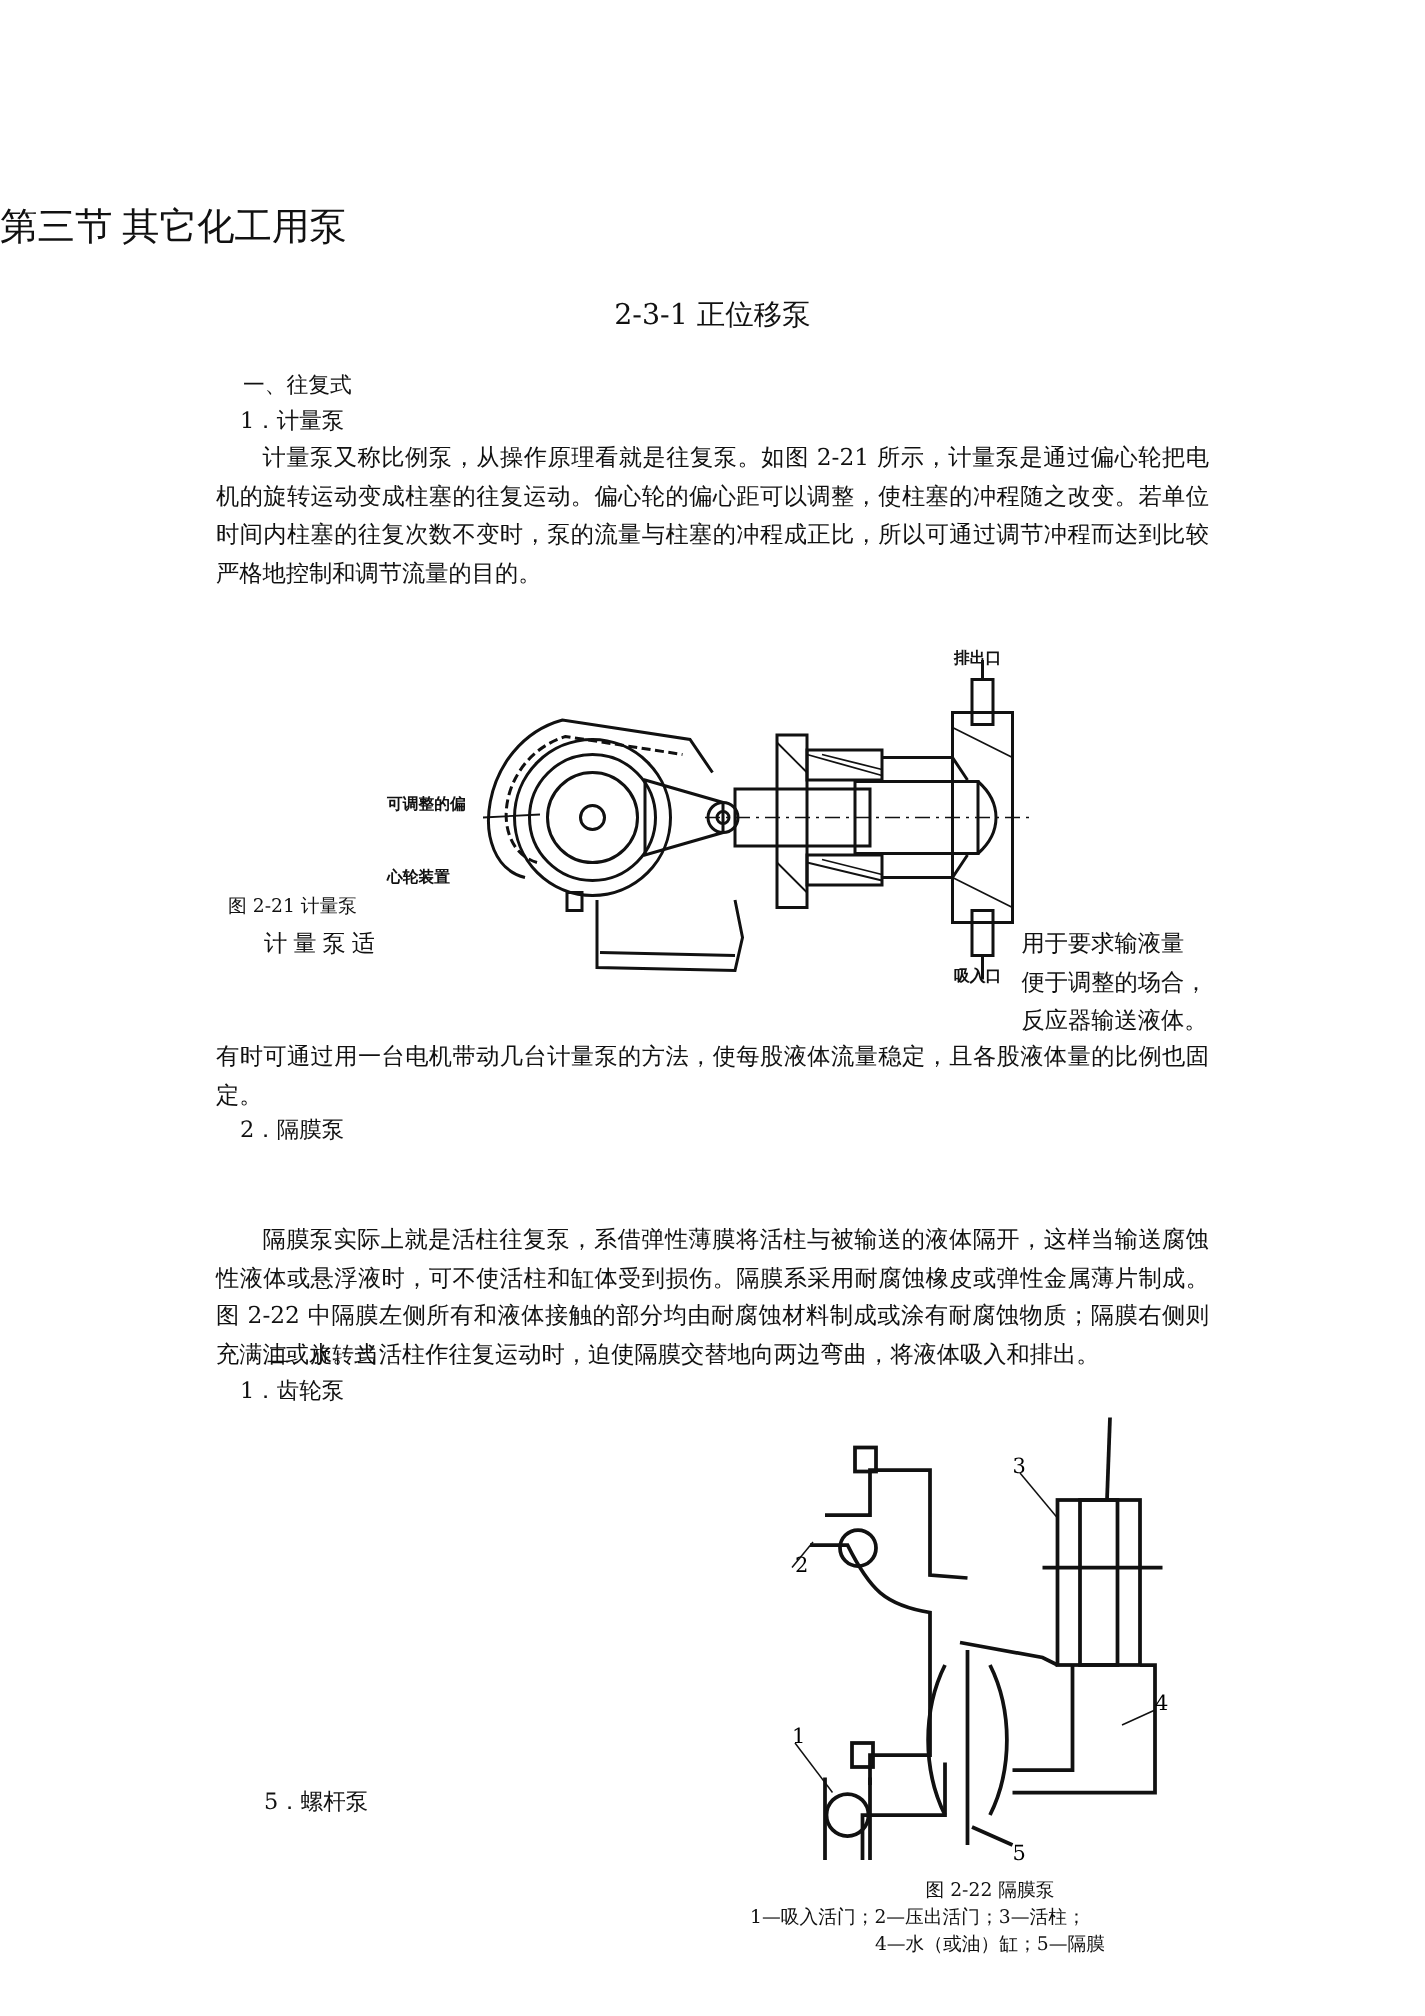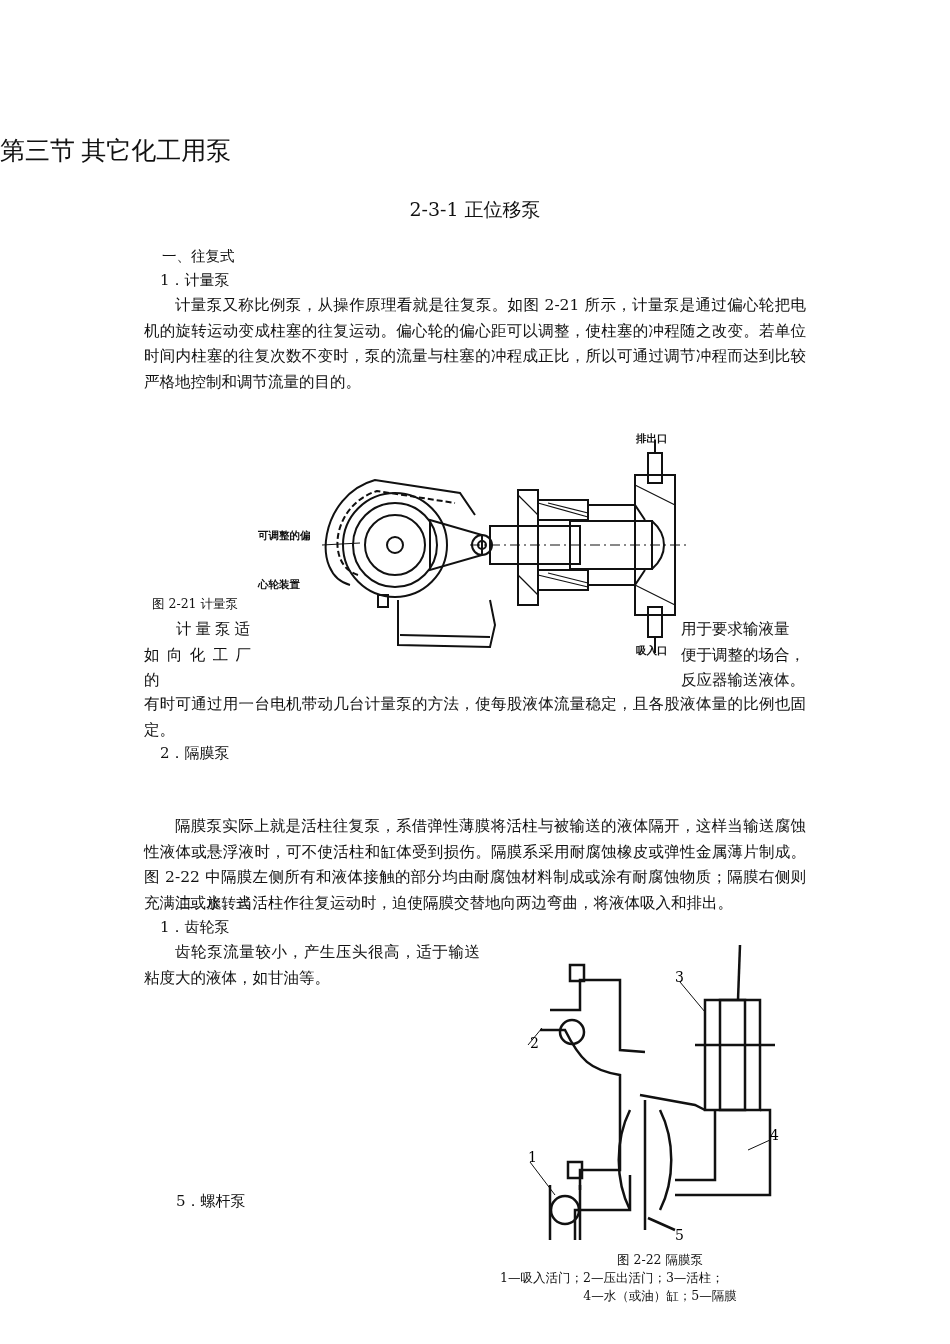--- a/index.html
+++ b/index.html
@@ -78,40 +78,38 @@
   </svg>
 </div>
 <div class="abs lbl" style="left:258px; top:529px;">可调整的偏</div>
 <div class="abs lbl" style="left:258px; top:545px;margin-top:33px;">心轮装置</div>
 <div class="abs lbl" style="left:636px; top:432px;">排出口</div>
 <div class="abs lbl" style="left:636px; top:644px;">吸入口</div>
 <div class="abs cap" style="left:152px; top:596px;">图 2-21  计量泵</div>
 
 <div class="abs para" style="left:144px; top:617px; width:110px;">
   <p style="padding-left:32px; letter-spacing:4px;">计量泵适</p>
-  <p style="letter-spacing:3px;">如向化工厂的</p>
 </div>
 <div class="abs para" style="left:681px; top:617px; width:140px;">
   <p>用于要求输液量</p>
   <p>便于调整的场合，</p>
   <p>反应器输送液体。</p>
 </div>
 <div class="abs para" style="left:144px; top:692px; width:662px;">
   <p>有时可通过用一台电机带动几台计量泵的方法，使每股液体流量稳定，且各股液体量的比例也固定。</p>
 </div>
 
 <div class="abs h2" style="left:160px; top:744px;">2．隔膜泵</div>
 <div class="abs para" style="left:144px; top:766px; width:662px;margin-top:48px;">
   <p class="indent">隔膜泵实际上就是活柱往复泵，系借弹性薄膜将活柱与被输送的液体隔开，这样当输送腐蚀性液体或悬浮液时，可不使活柱和缸体受到损伤。隔膜系采用耐腐蚀橡皮或弹性金属薄片制成。图 2-22 中隔膜左侧所有和液体接触的部分均由耐腐蚀材料制成或涂有耐腐蚀物质；隔膜右侧则充满油或水。当活柱作往复运动时，迫使隔膜交替地向两边弯曲，将液体吸入和排出。</p>
 </div>
 
 <div class="abs h1" style="left:178px; top:894px;">二、旋转式</div>
 <div class="abs h2" style="left:160px; top:918px;">1．齿轮泵</div>
 <div class="abs para" style="left:144px; top:940px; width:336px;">
-  <p class="indent">齿轮泵流量较小，产生压头很高，适于输送粘度大的液体，如甘油等。</p>
 </div>
 <div class="abs h2" style="left:176px; top:1192px;">5．螺杆泵</div>
 
 <div class="abs" style="left:520px; top:940px; width:270px; height:305px;">
   <svg width="270" height="305" viewBox="0 0 270 305">
     <g fill="none" stroke="#111" stroke-width="2.5">
       <line x1="220" y1="5" x2="218" y2="60"></line>
       <rect x="185" y="60" width="55" height="110"></rect>
       <rect x="200" y="60" width="25" height="110"></rect>
       <path d="M175 105 L255 105"></path>

